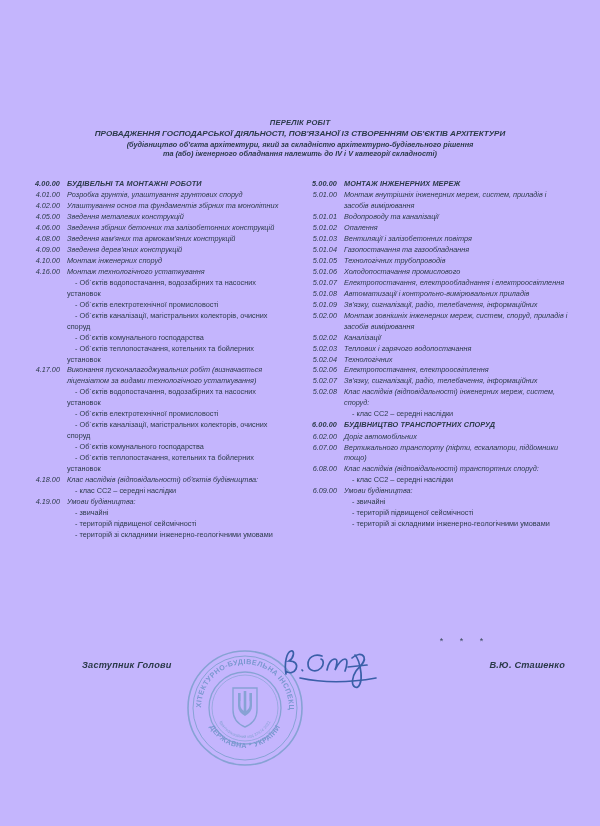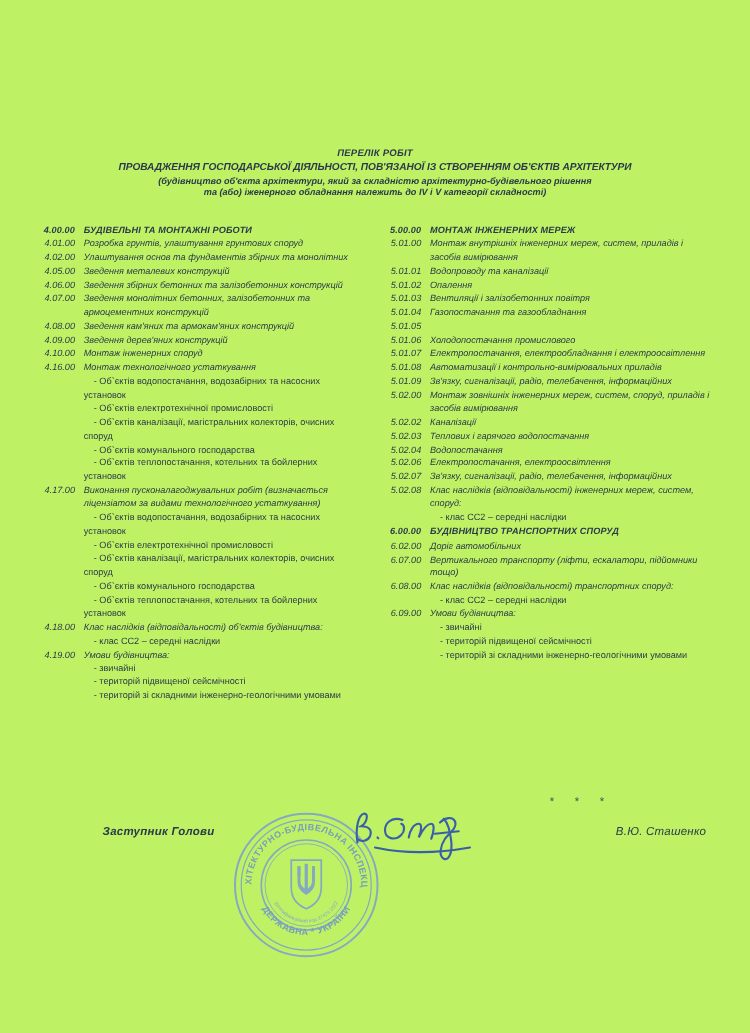--- a/index.html
+++ b/index.html
@@ -11,21 +11,21 @@
     width: 600px;
     height: 826px;
     position: relative;
     overflow: hidden;
     font-family: "Liberation Sans", sans-serif;
     color: #2b3a4a;
   }
   .page {
     position: absolute;
     inset: 0;
-    background: #bef264;
+    background: #c4b5fd;
   }
 
   
   .header {
     position: absolute;
     top: 118px;
     left: 30px;
     right: 30px;
     text-align: center;
     font-style: italic;
@@ -107,21 +107,21 @@
     font-style: italic;
     font-weight: bold;
     font-size: 9.2px;
     letter-spacing: .2px;
   }
   .sign .name {
     position: absolute;
     right: 35px;
     top: 0;
     font-style: italic;
-    font-weight: normal;
+    font-weight: bold;
     font-size: 9.2px;
     letter-spacing: .2px;
   }
 
   
   .signature {
     position: absolute;
     left: 278px;
     top: 640px;
     width: 130px;
@@ -178,24 +178,20 @@
           <div class="code">4.02.00</div>
           <div class="txt">Улаштування основ та фундаментів збірних та монолітних</div>
         </div>
         <div class="row">
           <div class="code">4.05.00</div>
           <div class="txt">Зведення металевих конструкцій</div>
         </div>
         <div class="row">
           <div class="code">4.06.00</div>
           <div class="txt">Зведення збірних бетонних та залізобетонних конструкцій</div>
-        </div>
-        <div class="row">
-          <div class="code">4.07.00</div>
-          <div class="txt">Зведення монолітних бетонних, залізобетонних та армоцементних конструкцій</div>
         </div>
         <div class="row">
           <div class="code">4.08.00</div>
           <div class="txt">Зведення кам'яних та армокам'яних конструкцій</div>
         </div>
         <div class="row">
           <div class="code">4.09.00</div>
           <div class="txt">Зведення дерев'яних конструкцій</div>
         </div>
         <div class="row">
@@ -253,20 +249,21 @@
         <div class="row">
           <div class="code">5.01.03</div>
           <div class="txt">Вентиляції і залізобетонних повітря</div>
         </div>
         <div class="row">
           <div class="code">5.01.04</div>
           <div class="txt">Газопостачання та газообладнання</div>
         </div>
         <div class="row">
           <div class="code">5.01.05</div>
+          <div class="txt">Технологічних трубопроводів</div>
         </div>
         <div class="row">
           <div class="code">5.01.06</div>
           <div class="txt">Холодопостачання промислового</div>
         </div>
         <div class="row">
           <div class="code">5.01.07</div>
           <div class="txt">Електропостачання, електрообладнання і електроосвітлення</div>
         </div>
         <div class="row">
@@ -284,21 +281,21 @@
         <div class="row">
           <div class="code">5.02.02</div>
           <div class="txt">Каналізації</div>
         </div>
         <div class="row">
           <div class="code">5.02.03</div>
           <div class="txt">Теплових і гарячого водопостачання</div>
         </div>
         <div class="row">
           <div class="code">5.02.04</div>
-          <div class="txt">Водопостачання</div>
+          <div class="txt">Технологічних</div>
         </div>
         <div class="row">
           <div class="code">5.02.06</div>
           <div class="txt">Електропостачання, електроосвітлення</div>
         </div>
         <div class="row">
           <div class="code">5.02.07</div>
           <div class="txt">Зв'язку, сигналізації, радіо, телебачення, інформаційних</div>
         </div>
         <div class="row">

